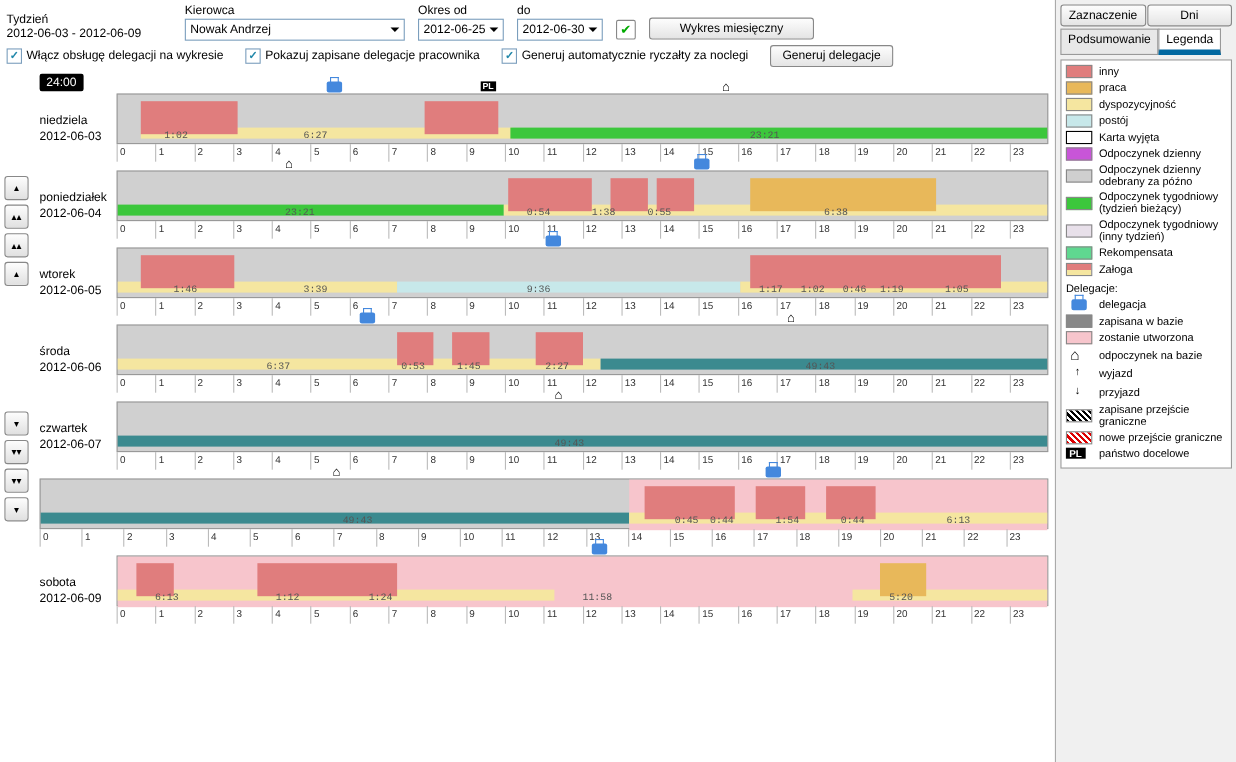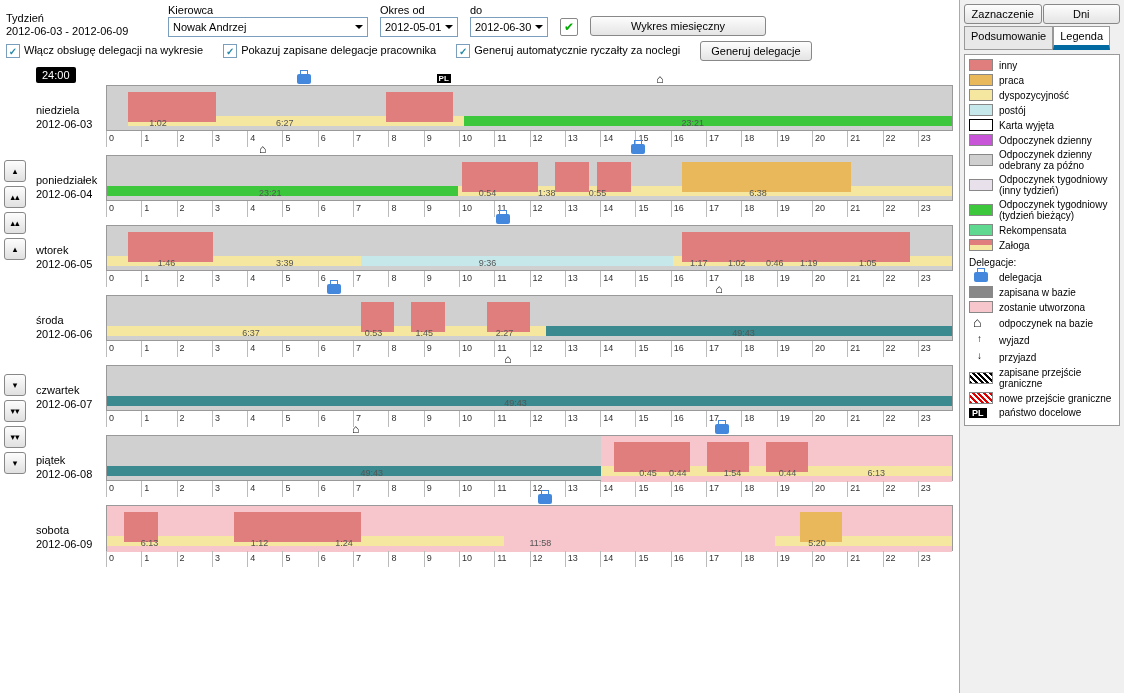--- a/index.html
+++ b/index.html
@@ -10,21 +10,21 @@
 
 
 .hdr-row { display: flex; gap: 12px; margin-bottom: 4px; align-items: flex-end; }
 .hdr-col label { display: block; font-size: 11px; margin-bottom: 1px; }
 .hdr-col .val { font-size: 11px; }
 select, .combo, .datebox { background: #fff; border: 1px solid #7b9ebd; padding: 2px 4px; font-size: 11px; height: 20px; }
 .combo { width: 200px; display: inline-flex; align-items: center; justify-content: space-between; }
 .datebox { width: 78px; display: inline-flex; align-items: center; justify-content: space-between; }
 .dd-arr { border-left: 4px solid transparent; border-right: 4px solid transparent; border-top: 4px solid #000; }
 .btn { background: linear-gradient(#fdfdfd,#e4e4e4); border: 1px solid #888; border-radius: 3px; height: 20px; padding: 2px 10px; font-size: 11px; cursor: pointer; }
-.btn-wide { width: 176px; }
+.btn-wide { width: 150px; }
 .chk { width: 14px; height: 14px; border: 1px solid #7b9ebd; background: #fff; display: inline-flex; align-items: center; justify-content: center; color: #28a; font-weight: bold; font-size: 10px; margin-right: 4px; vertical-align: middle; }
 .opts-row { display: flex; gap: 20px; margin-bottom: 6px; align-items: center; }
 .greencheck { width: 18px; height: 18px; border: 1px solid #888; border-radius: 2px; background: #fff; display: inline-flex; align-items: center; justify-content: center; }
 .greencheck::after { content: "✔"; color: #0a0; font-size: 12px; }
 
 
 .nav-col { position: absolute; left: 4px; top: 160px; width: 24px; }
 .nav-btn { width: 22px; height: 22px; background: linear-gradient(#fdfdfd,#e0e0e0); border: 1px solid #888; border-radius: 3px; margin-bottom: 4px; display: flex; align-items: center; justify-content: center; font-size: 9px; cursor: pointer; }
 .nav-gap { height: 110px; }
 
@@ -39,21 +39,21 @@
 .axis { display: flex; height: 16px; position: relative; }
 .axis .tick { flex: 1; text-align: left; font-size: 9px; color: #333; border-left: 1px solid #bbb; padding-left: 2px; padding-top: 2px; }
 .seg { position: absolute; top: 6px; height: 30px; }
 .jazda { background: #e07d7d; }
 .praca { background: #e8b85a; }
 .dyspo { background: #f5e6a0; }
 .postoj { background: #c7e8ea; }
 .odp-tyg { background: #3cc73c; }
 .odp-tyg2 { background: #3b8a8f; }
 .deleg-bg { background: #f7c5cc; top:0; height: 46px; }
-.ann { position: absolute; font-size: 9px; color: #555; }
+.ann { position: absolute; font-size: 9px; color: #555; font-family: Liberation Mono, monospace; }
 .case-icon { position: absolute; width: 14px; height: 10px; background: #48d; border-radius: 2px; top: -12px; }
 .case-icon::before { content: ""; position: absolute; width: 6px; height: 4px; border: 1px solid #48d; border-bottom: none; top: -4px; left: 3px; }
 .house-icon { position: absolute; top: -14px; font-size: 12px; }
 .flag { position: absolute; top: -12px; background: #000; color: #fff; font-size: 8px; padding: 0 2px; font-weight: bold; }
 
 
 .btn-row { display: flex; gap: 1px; margin-bottom: 2px; }
 .btn-row .btn { flex: 1; padding: 2px 4px; }
 .tab-row { display: flex; margin-bottom: 4px; }
 .tab { padding: 3px 6px; border: 1px solid #999; background: #e8e8e8; font-size: 11px; cursor: pointer; }
@@ -79,21 +79,21 @@
       <div class="hdr-col">
         <label>Kierowca</label>
         <div class="combo">
           <span>Nowak Andrzej</span>
           <span class="dd-arr"></span>
         </div>
       </div>
       <div class="hdr-col">
         <label>Okres od</label>
         <div class="datebox">
-          <span>2012-05-01</span>
+          <span>2012-06-25</span>
           <span class="dd-arr"></span>
         </div>
       </div>
       <div class="hdr-col">
         <label>do</label>
         <div class="datebox">
           <span>2012-06-30</span>
           <span class="dd-arr"></span>
         </div>
       </div>
@@ -343,21 +343,20 @@
                 <div class="tick">19</div>
                 <div class="tick">20</div>
                 <div class="tick">21</div>
                 <div class="tick">22</div>
                 <div class="tick">23</div>
               </div>
             </div>
           </div>
         </div><div class="day-row">
           <div class="day-head">
-            <div class="day-label">piątek<br>2012-06-08</div>
             <div class="timeline-wrap">
               <div class="track">
                 <div class="seg odp-tyg2" style="top: 30px; height: 10px; left: 0%; width: 58.5%;"></div>
                 <div class="seg deleg-bg" style="top: 0px; height: 46px; left: 58.5%; width: 41.5%;"></div>
                 <div class="seg dyspo" style="top: 30px; height: 10px; left: 58.5%; width: 41.5%;"></div>
                 <div class="seg jazda" style="top: 6px; height: 30px; left: 60%; width: 9%;"></div>
                 <div class="seg jazda" style="top: 6px; height: 30px; left: 71%; width: 5%;"></div>
                 <div class="seg jazda" style="top: 6px; height: 30px; left: 78%; width: 5%;"></div>
                 <div class="ann" style="left: 30%; bottom: 2px;">49:43</div>
                 <div class="ann" style="left: 63%; bottom: 2px;">0:45</div>
@@ -478,28 +477,28 @@
         </div>
         <div class="leg-item">
           <div class="swatch" style="background: rgb(200, 85, 216);"></div>
           <div class="leg-text">Odpoczynek dzienny</div>
         </div>
         <div class="leg-item">
           <div class="swatch" style="background: rgb(207, 207, 207);"></div>
           <div class="leg-text">Odpoczynek dzienny odebrany za późno</div>
         </div>
         <div class="leg-item">
+          <div class="swatch" style="background: rgb(60, 199, 60);"></div>
+          <div class="leg-text">Odpoczynek tygodniowy (tydzień bieżący)</div>
+        </div>
+        <div class="leg-item">
           <div class="swatch" style="background: rgb(232, 224, 234);"></div>
           <div class="leg-text">Odpoczynek tygodniowy (inny tydzień)</div>
         </div>
         <div class="leg-item">
-          <div class="swatch" style="background: rgb(60, 199, 60);"></div>
-          <div class="leg-text">Odpoczynek tygodniowy (tydzień bieżący)</div>
-        </div>
-        <div class="leg-item">
           <div class="swatch" style="background: rgb(95, 216, 144);"></div>
           <div class="leg-text">Rekompensata</div>
         </div>
         <div class="leg-item">
           <div class="swatch sw-zaloga"></div>
           <div class="leg-text">Załoga</div>
         </div>
         <div class="leg-sect">Delegacje:</div>
         <div class="leg-item">
           <div style="position:relative;width:24px;height:12px">

